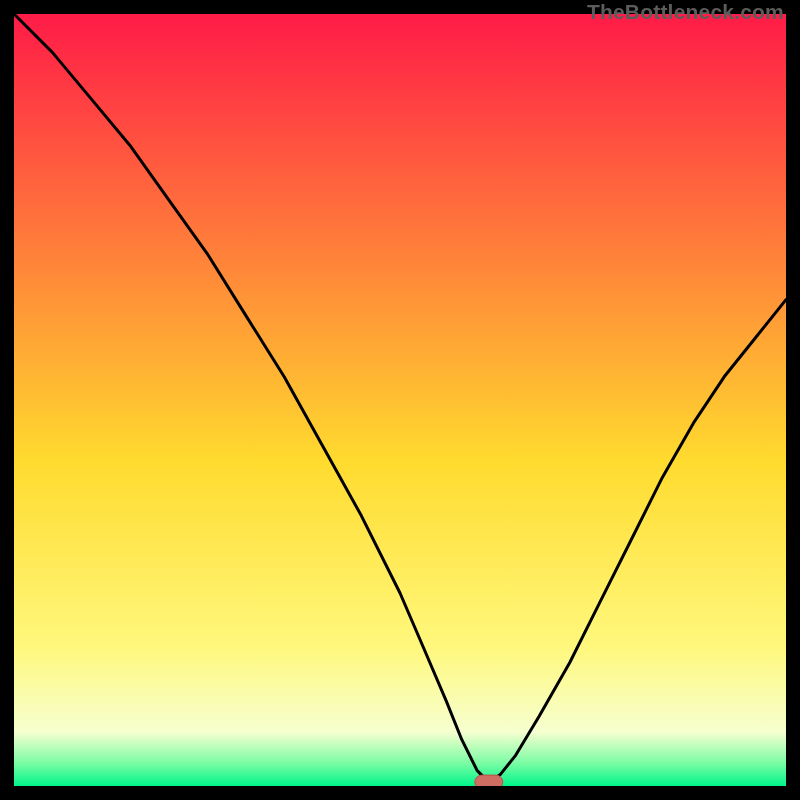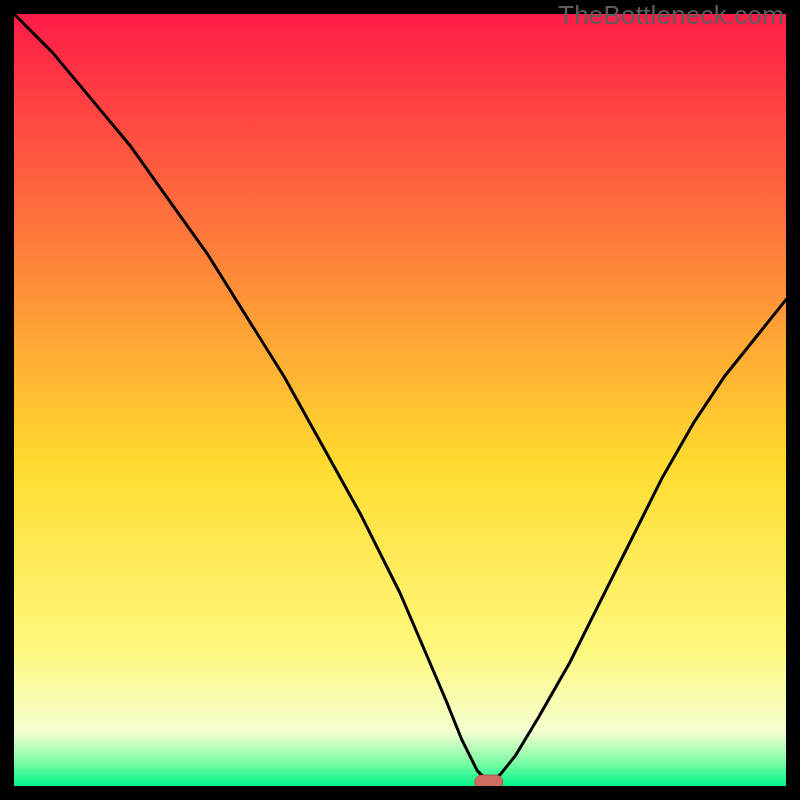--- a/index.html
+++ b/index.html
@@ -16,22 +16,22 @@
     left: 14px;
     top: 14px;
     width: 772px;
     height: 772px;
     background: #000;
   }
   .watermark {
     position: absolute;
     top: 0px;
     right: 16px;
-    font-size: 26px;
-    font-weight: 400;
+    font-size: 21px;
+    font-weight: 700;
     color: #5c5c5c;
     letter-spacing: 0.2px;
     user-select: none;
     text-align: center;
   }
   svg {
     display: block;
   }
 </style>
 </head>

